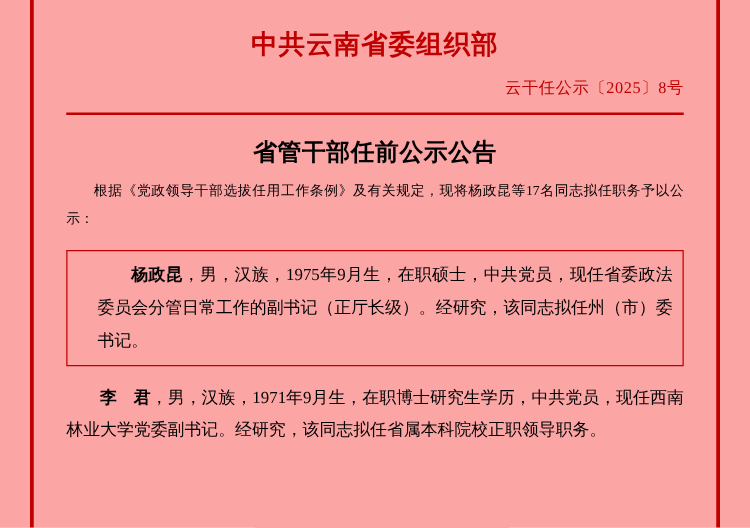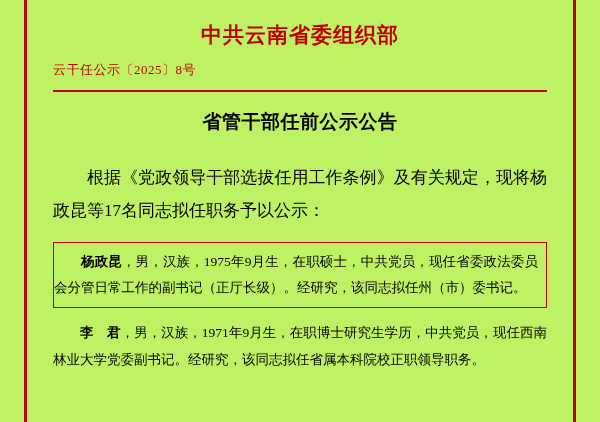--- a/index.html
+++ b/index.html
@@ -11,21 +11,21 @@
     height: 422px;
     background: #ffffff;
     font-family: "Liberation Serif", "DejaVu Serif", serif;
     overflow: hidden;
   }
   .page {
     position: relative;
     width: 600px;
     height: 422px;
     box-sizing: border-box;
-    background: #bef264;
+    background: #fca5a5;
   }
   
   .rule-left, .rule-right {
     position: absolute;
     top: 0;
     bottom: 0;
     width: 3px;
     background: #c00000;
   }
   .rule-left { left: 24px; }
@@ -44,64 +44,64 @@
   .doc-title {
     text-align: center;
     color: #c00000;
     font-size: 21px;
     font-weight: bold;
     letter-spacing: 1px;
     line-height: 1.3;
     margin: 4px 0 0 0;
   }
   .doc-number {
-    text-align: left;
+    text-align: right;
     color: #c00000;
     font-size: 13px;
     letter-spacing: 0.5px;
     margin-top: 12px;
   }
   .divider {
     height: 2px;
     background: #c00000;
     margin: 11px 0 0 0;
   }
   .notice-title {
     text-align: center;
     font-size: 19px;
     font-weight: bold;
     color: #000000;
     letter-spacing: 0.5px;
     margin-top: 17px;
   }
   .para {
-    font-size: 17px;
+    font-size: 11px;
     color: #000000;
     line-height: 1.95;
     text-align: justify;
     text-justify: inter-ideograph;
     text-indent: 2em;
-    margin-top: 26px;
+    margin-top: 8px;
   }
   .entry {
     font-size: 13.5px;
     color: #000000;
     line-height: 1.95;
     text-align: justify;
     text-justify: inter-ideograph;
     text-indent: 2em;
     margin-top: 12px;
   }
   .entry .name {
     font-weight: bold;
   }
   .highlight-box {
     border: 1px solid #c00000;
     margin-top: 14px;
-    padding: 4px 8px 6px 0;
+    padding: 4px 8px 6px 24px;
     box-sizing: border-box;
   }
   .highlight-box .entry {
     margin-top: 2px;
   }
 </style>
 </head>
 <body>
 
 <div class="page">

